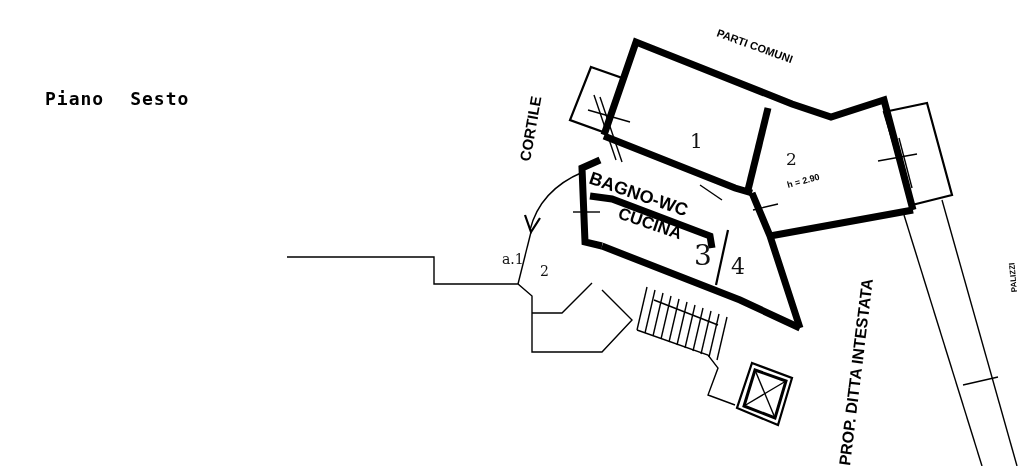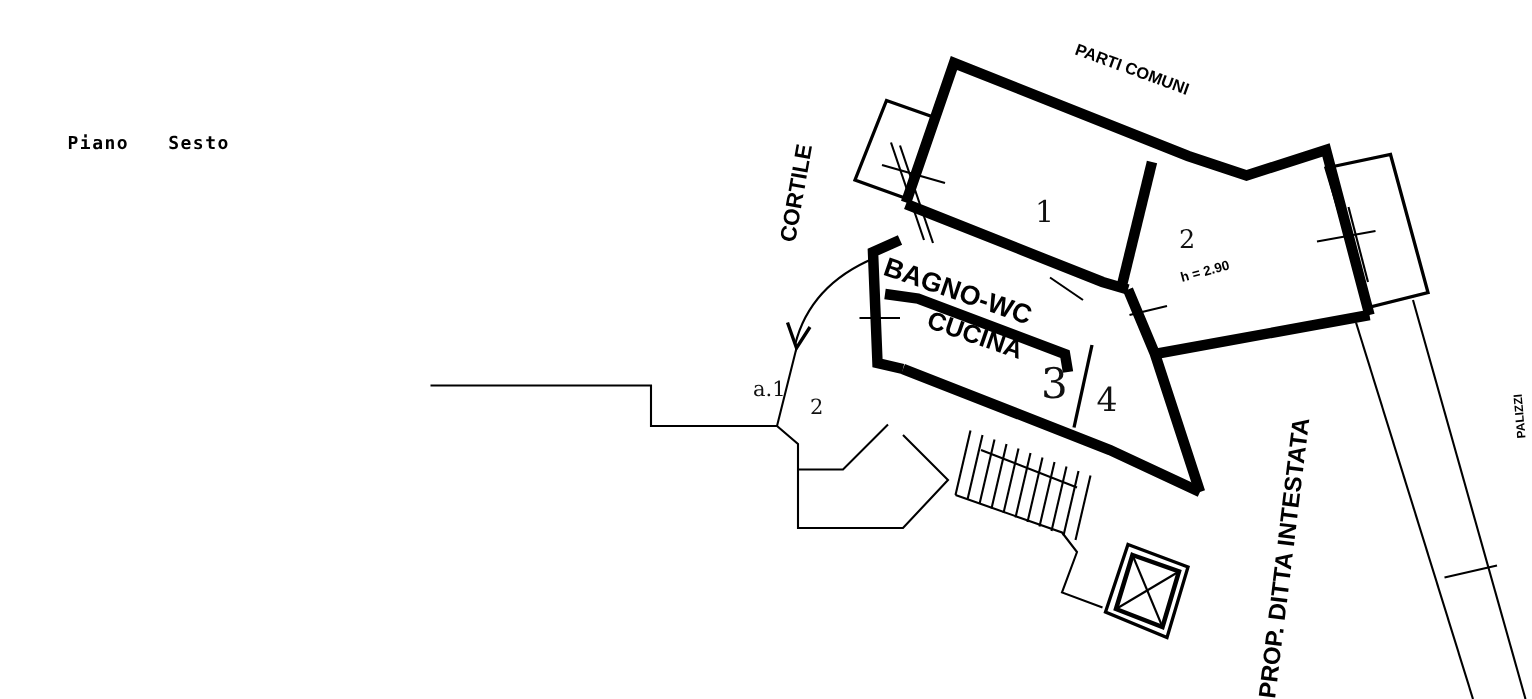--- a/index.html
+++ b/index.html
@@ -6,21 +6,21 @@
     body { width: 1021px; height: 466px; overflow: hidden; position: relative; }
     #plan { position: absolute; left: 0; top: 0; width: 1021px; height: 466px; }
     .thin { fill: none; stroke: #000; stroke-width: 1.4; }
     .mid { fill: none; stroke: #000; stroke-width: 2.2; }
     .thick { fill: none; stroke: #000; stroke-width: 7; stroke-linejoin: miter; }
     .label-bold { font-family: "Liberation Sans", sans-serif; font-weight: bold; fill: #000; }
     .label-script { font-family: "DejaVu Serif", serif; fill: #111; }
     .floor-title {
       position: absolute; left: 45px; top: 88px;
       font-family: "DejaVu Sans Mono", monospace; font-weight: bold;
-      font-size: 12px; letter-spacing: 1px; color: #000;
+      font-size: 18px; letter-spacing: 1px; color: #000;
     }
     .floor-title span { margin-right: 26px; }
   </style>
 </head>
 <body>
 
 <div class="floor-title">
   <span>Piano</span><span>Sesto</span>
 </div>
 

